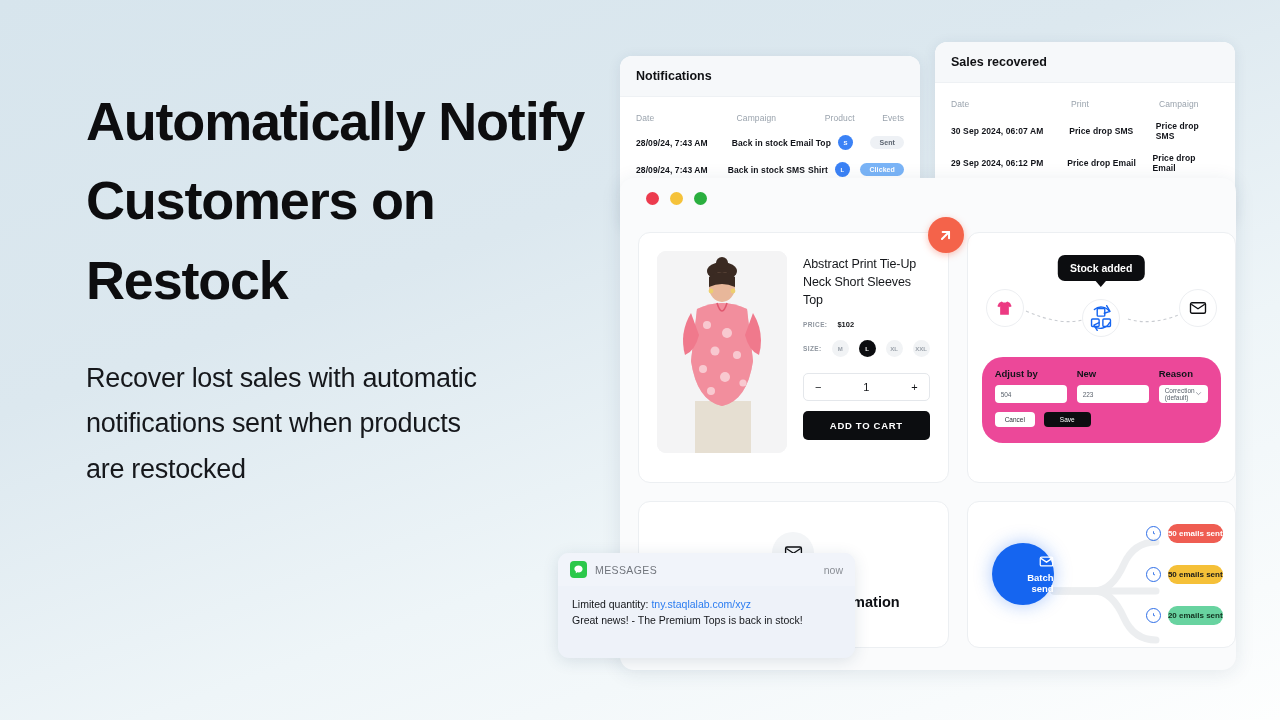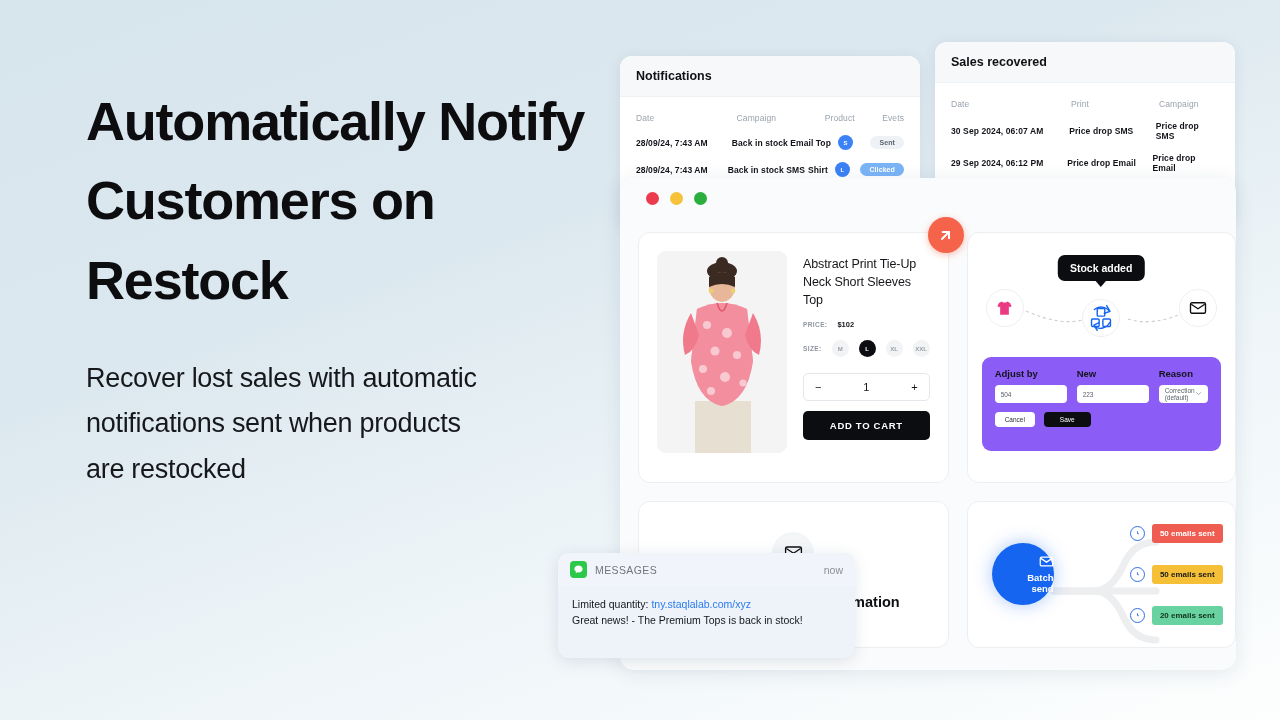--- a/index.html
+++ b/index.html
@@ -120,21 +120,21 @@
     border-left:6px solid transparent; border-right:6px solid transparent;
     border-top:7px solid #0c0d10;
   }
   .node {
     position:absolute; width:38px; height:38px; border-radius:50%; background:#fff;
     border:1px solid #edeff2; display:flex; align-items:center; justify-content:center;
   }
   #shirt-node { left:4px; top:40px; }
   #email-node { right:4px; top:40px; }
   #box-node { left:50%; transform:translateX(-50%); top:50px; }
-  .adjust-box { background:#8b5cf6; border-radius:9px; padding:11px 13px 24px; }
+  .adjust-box { background:#ec4899; border-radius:21px; padding:11px 13px 16px; }
   .adj-heads { display:flex; gap:10px; }
   .adj-heads span { font-size:9.5px; font-weight:700; color:#12141a; }
   .adj-fields { display:flex; gap:10px; margin-top:6px; }
   .fld {
     background:#fff; border-radius:4px; height:18px; display:flex; align-items:center;
     padding:0 6px; font-size:6.5px; color:#5b636d;
   }
   .adj-btns { display:flex; gap:9px; margin-top:9px; }
   .btn-c { background:#fff; border-radius:4px; padding:4px 10px; font-size:6.5px; color:#2c3037; }
   .btn-s { background:#0c0d10; border-radius:4px; padding:4px 16px; font-size:6.5px; color:#fff; }
@@ -158,21 +158,21 @@
     box-shadow:0 0 18px rgba(21,101,240,.35);
   }
   .branch-list { position:absolute; right:12px; top:22px; bottom:22px;
     display:flex; flex-direction:column; justify-content:space-between; }
   .branch { display:flex; align-items:center; gap:7px; }
   .clock {
     width:15px;height:15px;border-radius:50%;border:1.3px solid #2f6fe8;
     display:flex;align-items:center;justify-content:center;flex:none;
   }
   .badge {
-    padding:5px 8px; border-radius:3px; font-size:8px; font-weight:700; color:#fff;
+    padding:5px 0; border-radius:9px; font-size:8px; font-weight:700; color:#fff;
     white-space:nowrap;
   }
 
   
   #messages-toast {
     position:absolute; left:558px; top:553px; width:297px; height:105px;
     background:#eef2f9; border-radius:11px; box-shadow:0 3px 16px rgba(30,60,90,.13);
     overflow:hidden;
   }
   .toast-head {

